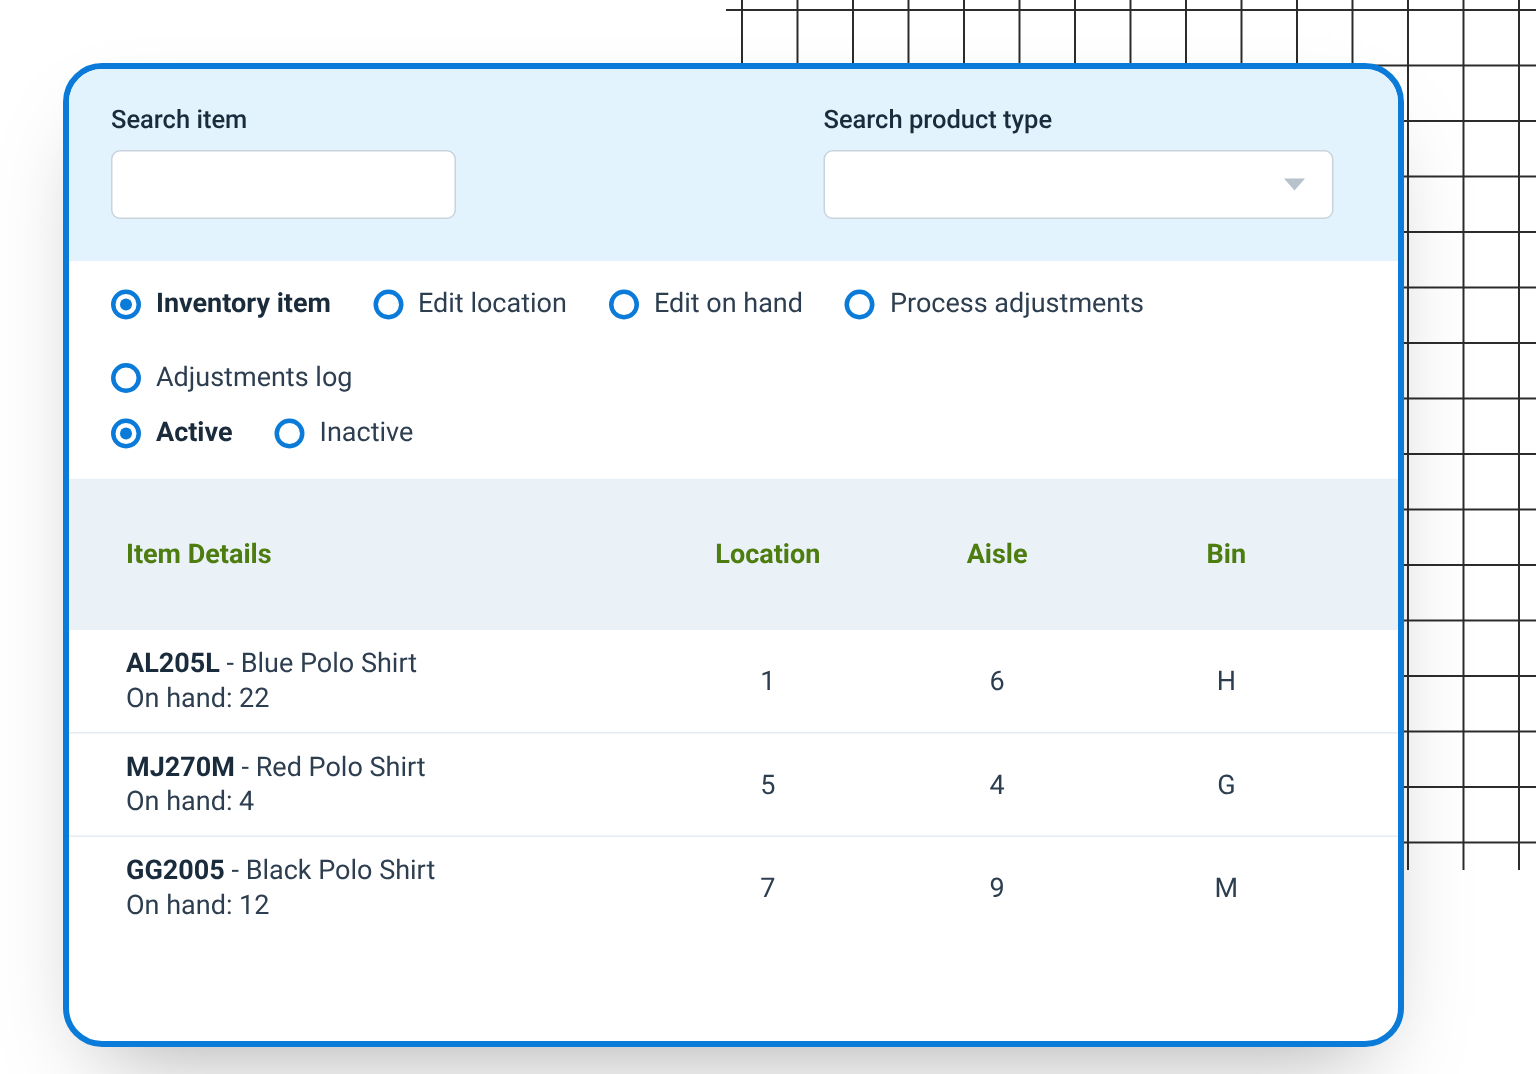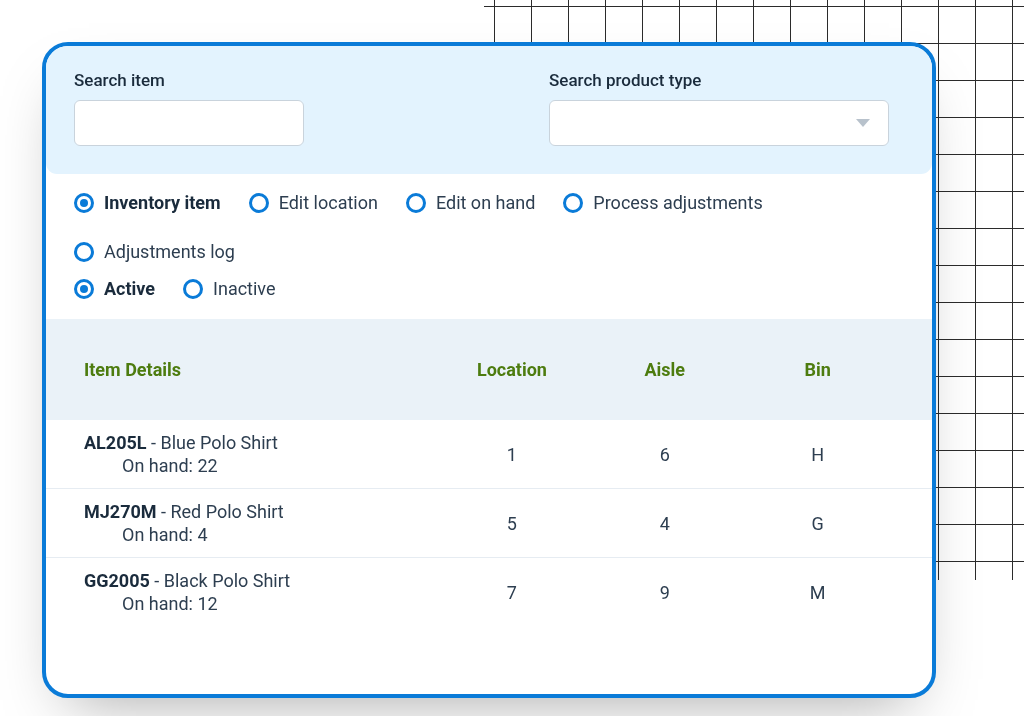--- a/index.html
+++ b/index.html
@@ -36,21 +36,20 @@
     border-radius: 26px;
     box-shadow: 0 28px 60px -26px rgba(0,0,0,0.35);
     overflow: hidden;
     z-index: 1;
   }
   .search-band {
     background: #e3f3fe;
     padding: 24px 28px 28px 28px;
     display: flex;
     gap: 120px;
-    border-radius: 11px;
   }
   .search-col { flex: 1; }
   .search-label {
     color: #1a2b3c;
     font-size: 17px;
     font-weight: 500;
     margin-bottom: 10px;
   }
   .text-input, .dropdown {
     width: 100%;
@@ -130,21 +129,21 @@
     grid-template-columns: 2.3fr 1fr 1fr 1fr;
     padding: 12px 38px;
     border-bottom: 1px solid #e6ecf2;
     align-items: center;
     font-size: 18px;
     color: #2d3e50;
   }
   .trow:last-child { border-bottom: none; }
   .item-line-1 { color: #2d3e50; }
   .item-line-1 .sku { font-weight: 700; color: #1a2b3c; }
-  .item-line-2 { color: #2d3e50; margin-top: 2px; margin-left: 38px; }
+  .item-line-2 { color: #2d3e50; margin-top: 2px; }
   .col-c { text-align: center; font-size: 18px; }
 </style>
 </head>
 <body>
 
 <div class="grid-bg"></div>
 
 <div class="card">
 
   <div class="search-band">

